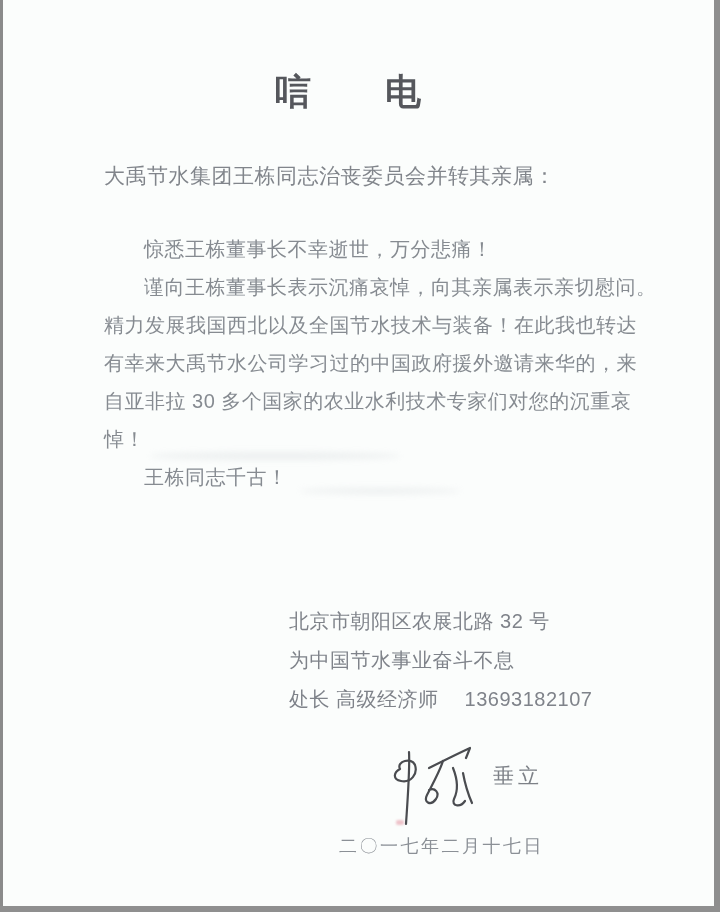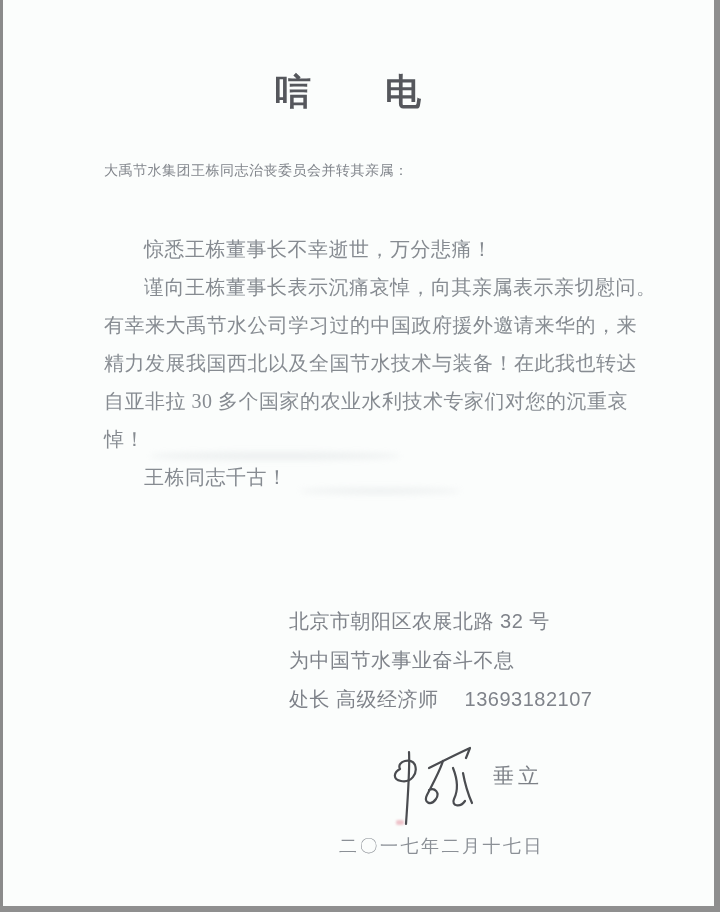--- a/index.html
+++ b/index.html
@@ -19,30 +19,30 @@
   .title{
     position:absolute;left:0;top:68px;width:696px;
     text-align:center;
     font-size:36px;font-weight:bold;color:#55575c;
     white-space:nowrap;
   }
   .title .t-gap{display:inline-block;width:74px;}
 
   .salutation{
     position:absolute;left:104px;top:162px;
-    font-size:14px;color:#81858b;
+    font-size:21px;color:#81858b;
     letter-spacing:0.5px;white-space:nowrap;
   }
 
   .body-block{
     position:absolute;left:104px;top:230px;width:536px;
     font-size:20px;line-height:38px;color:#868b91;
     letter-spacing:0.5px;
   }
-  .body-line{white-space:nowrap;font-family:Liberation Serif, serif;}
+  .body-line{white-space:nowrap;}
   .body-line.indent{text-indent:2em;}
 
   .sender-block{
     position:absolute;left:289px;top:602px;
     font-size:20px;line-height:39px;color:#7f838a;
     letter-spacing:0.5px;white-space:nowrap;
   }
   .contact-line .gap{display:inline-block;width:26px;}
 
   .signature-row{
@@ -80,22 +80,22 @@
 
   <div class="title">
     <span>唁</span><span class="t-gap"></span><span>电</span>
   </div>
 
   <div class="salutation">大禹节水集团王栋同志治丧委员会并转其亲属：</div>
 
   <div class="body-block">
     <div class="body-line indent">惊悉王栋董事长不幸逝世，万分悲痛！</div>
     <div class="body-line indent">谨向王栋董事长表示沉痛哀悼，向其亲属表示亲切慰问。</div>
+    <div class="body-line">精力发展我国西北以及全国节水技术与装备！在此我也转达</div>
     <div class="body-line">有幸来大禹节水公司学习过的中国政府援外邀请来华的，来</div>
-    <div class="body-line">精力发展我国西北以及全国节水技术与装备！在此我也转达</div>
     <div class="body-line">自亚非拉 30 多个国家的农业水利技术专家们对您的沉重哀</div>
     <div class="body-line">悼！</div>
     <div class="body-line indent">王栋同志千古！</div>
   </div>
 
   <div class="sender-block">
     <div>北京市朝阳区农展北路 32 号</div>
     <div>为中国节水事业奋斗不息</div>
     <div class="contact-line">
       <span>处长 高级经济师</span><span class="gap"></span><span>13693182107</span>

